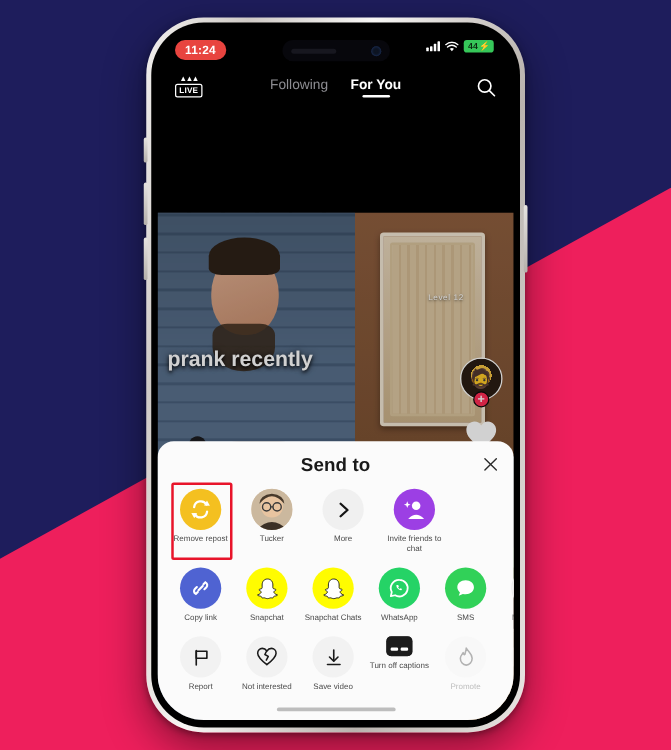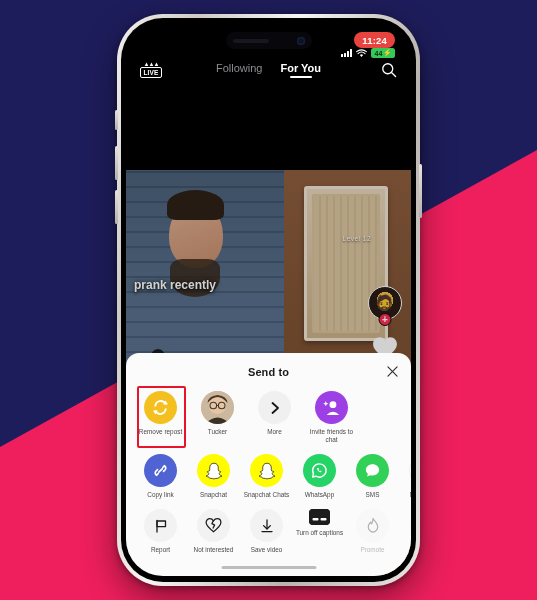--- a/index.html
+++ b/index.html
@@ -60,22 +60,22 @@
     background:#07070c; border-radius:12px;
     display:flex; align-items:center; justify-content:space-between;
     padding:0 7px; z-index:40;
   }
   #island-speaker{ width:36px; height:4px; border-radius:3px; background:#17171f; }
   #island-camera{ width:8px; height:8px; border-radius:50%; background:#0d1422; box-shadow:inset 0 0 2px #26407a; }
 
   
   #statusbar{
     position:absolute; top:0; left:0; right:0; height:32px;
-    display:flex; align-items:flex-end; justify-content:space-between;
-    padding:8px 16px 0 14px; z-index:30;flex-direction:column;
+    display:flex; align-items:flex-start; justify-content:space-between;
+    padding:8px 16px 0 14px; z-index:30;
   }
   #time-pill{
     background:#e8443f; color:#fff;
     font-size:9.5px; font-weight:bold;
     border-radius:9px; padding:2.5px 8px;
     letter-spacing:.2px;
   }
   #status-right{ display:flex; align-items:center; gap:4px; }
   #signal-icon{ display:flex; align-items:flex-end; gap:1.2px; height:8px; }
   #signal-icon i{ width:2px; background:#fff; border-radius:.5px; display:block; }
@@ -203,21 +203,21 @@
     background:#dfe3e6; border-radius:2px;
   }
   #game-level{
     position:absolute; left:46%; top:16%;
     color:#fff; font-size:6.5px;
     text-shadow:0 1px 2px rgba(0,0,0,.7);
     letter-spacing:.5px;
   }
   #video-caption{
     position:absolute; left:8px; top:108px;
-    color:#fff; font-size:12px; font-weight:bold;
+    color:#fff; font-size:17px; font-weight:bold;
     text-shadow:0 1px 3px rgba(0,0,0,.85), 0 0 6px rgba(0,0,0,.6);
     z-index:12;
   }
 
   
   #video-rail{
     position:absolute; right:9px; top:116px;
     display:flex; flex-direction:column; align-items:center; gap:6px;
     z-index:14;
   }
@@ -249,21 +249,21 @@
     position:absolute; left:0; right:0; bottom:0;
     background:#fbfbfb;
     border-radius:13px 13px 0 0;
     z-index:20;
     padding:10px 0 22px;
   }
   #sheet-header{
     position:relative; height:18px;
     display:flex; align-items:center; justify-content:center;
   }
-  #sheet-title{ font-size:11px; font-weight:bold; color:#1a1a1a; letter-spacing:.1px; }
+  #sheet-title{ font-size:15px; font-weight:bold; color:#1a1a1a; letter-spacing:.1px; }
   #close-btn{
     position:absolute; right:12px; top:1px;
     width:14px; height:14px; cursor:pointer;
     display:flex; align-items:center; justify-content:center;
   }
 
   .share-row{
     display:flex; align-items:flex-start;
     padding:0 8px; margin-top:10px;
     gap:0;

